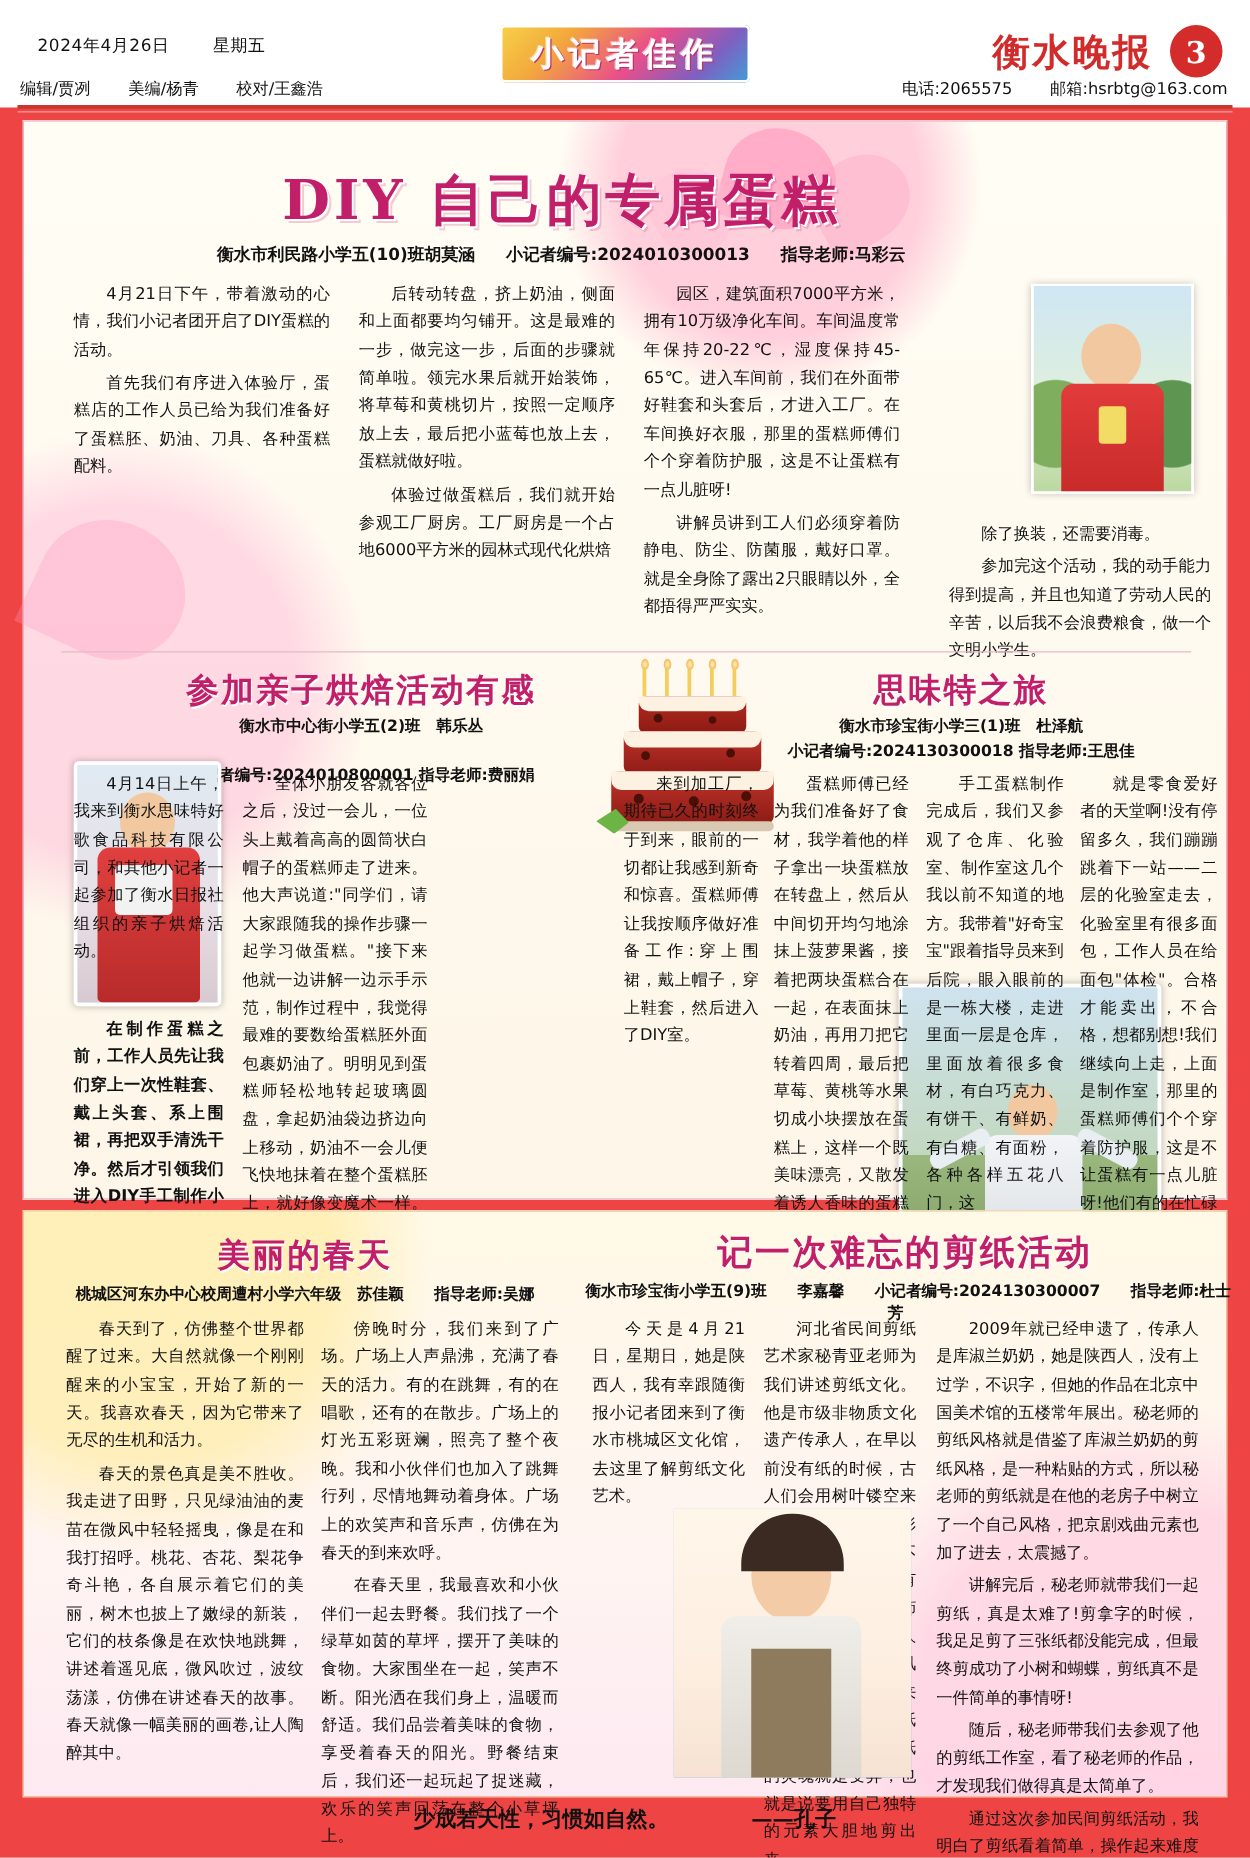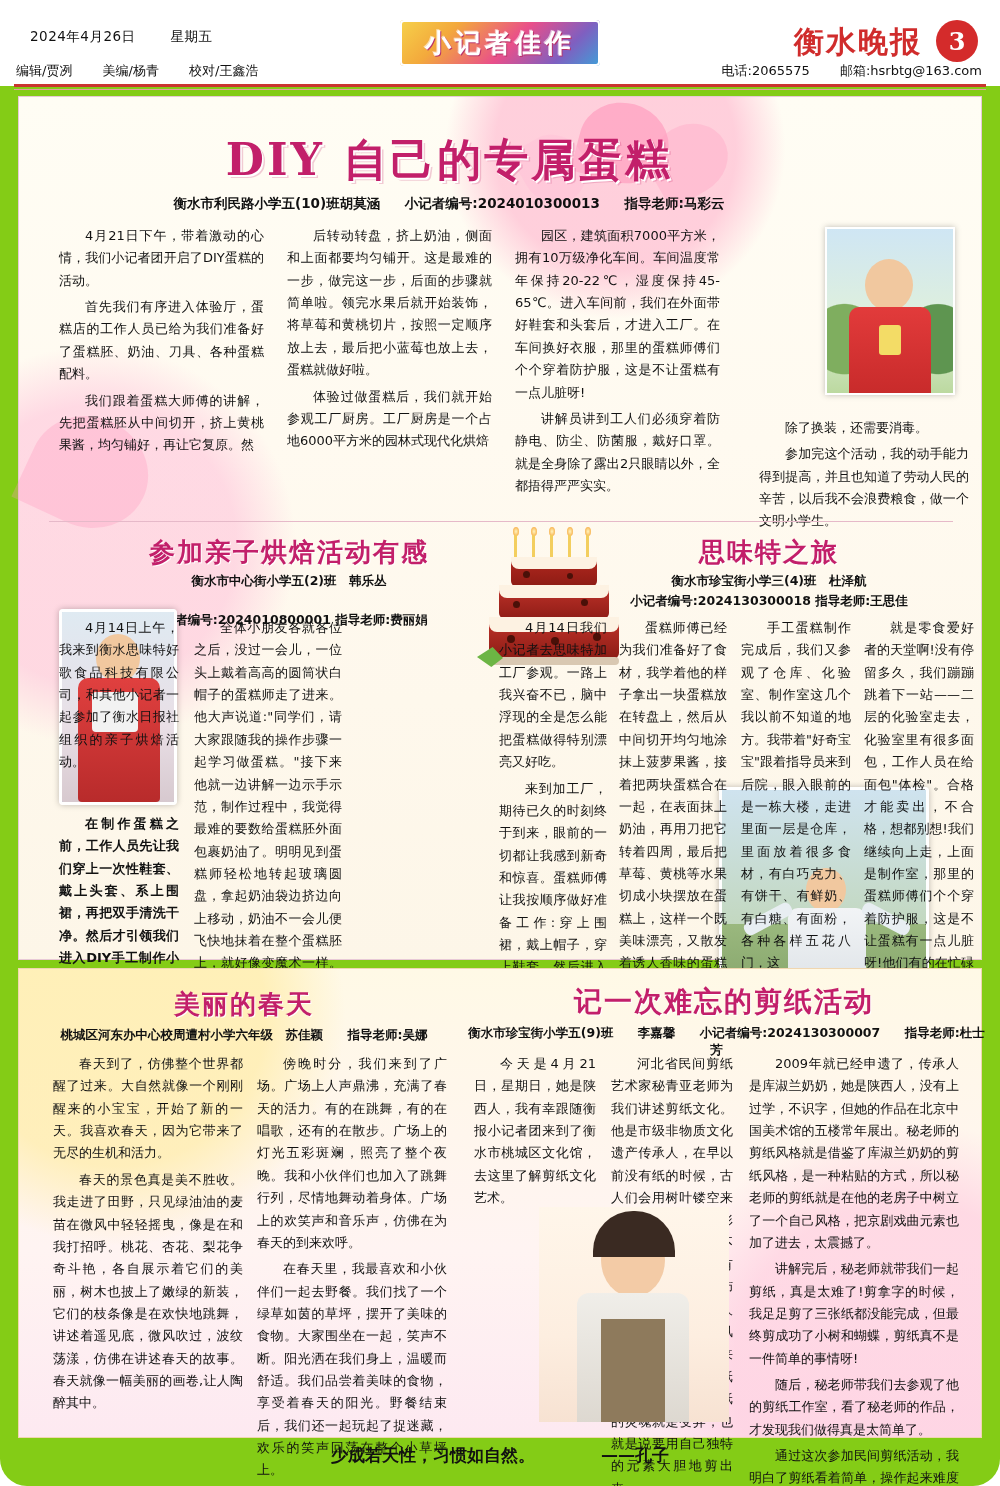--- a/index.html
+++ b/index.html
@@ -4,21 +4,21 @@
 <style>
   * { box-sizing: border-box; }
   html, body { margin:0; padding:0; }
   body {
     width:1000px; height:1486px;
     font-family:"DejaVu Sans","Liberation Sans",sans-serif;
     background:#ffffff;
     position:relative;
     overflow:hidden;
   }
-  .page { width:1000px; height:1486px; position:relative; background:#84cc16;border-radius:27px; }
+  .page { width:1000px; height:1486px; position:relative; background:#ef4444; }
 
   
   .masthead { position:absolute; left:0; top:0; width:1000px; height:86px; background:#fff; }
   .mh-date { position:absolute; left:30px; top:28px; font-size:13.5px; color:#111; letter-spacing:.5px; }
   .mh-date .wd { margin-left:30px; }
   .mh-credits { position:absolute; left:16px; top:62px; font-size:13px; color:#111; }
   .mh-credits span { margin-right:26px; }
   .mh-contact { position:absolute; right:18px; top:62px; font-size:13px; color:#111; }
   .mh-contact span { margin-left:26px; }
 
@@ -230,21 +230,20 @@
         <div class="tree" style="right:-8%;left:auto;background:radial-gradient(circle at 50% 45%,#5e9550 0 58%,rgba(0,0,0,0) 60%);"></div>
         <div class="kid-head" style="left:38px;top:30px;width:48px;height:52px;"></div>
         <div class="kid-body" style="left:22px;top:78px;width:82px;height:90px;background:linear-gradient(#e23b3b,#c72a2a);"></div>
         <div style="position:absolute;left:52px;top:96px;width:22px;height:30px;background:#f3dc66;border-radius:3px;"></div>
       </div>
     </div>
 
     <div class="col diy-c1">
       <p>4月21日下午，带着激动的心情，我们小记者团开启了DIY蛋糕的活动。</p>
       <p>首先我们有序进入体验厅，蛋糕店的工作人员已给为我们准备好了蛋糕胚、奶油、刀具、各种蛋糕配料。</p>
-      <p>我们跟着蛋糕大师傅的讲解，先把蛋糕胚从中间切开，挤上黄桃果酱，均匀铺好，再让它复原。然</p>
     </div>
     <div class="col diy-c2">
       <p>后转动转盘，挤上奶油，侧面和上面都要均匀铺开。这是最难的一步，做完这一步，后面的步骤就简单啦。领完水果后就开始装饰，将草莓和黄桃切片，按照一定顺序放上去，最后把小蓝莓也放上去，蛋糕就做好啦。</p>
       <p>体验过做蛋糕后，我们就开始参观工厂厨房。工厂厨房是一个占地6000平方米的园林式现代化烘焙</p>
     </div>
     <div class="col diy-c3">
       <p>园区，建筑面积7000平方米，拥有10万级净化车间。车间温度常年保持20-22℃，湿度保持45-65℃。进入车间前，我们在外面带好鞋套和头套后，才进入工厂。在车间换好衣服，那里的蛋糕师傅们个个穿着防护服，这是不让蛋糕有一点儿脏呀!</p>
       <p>讲解员讲到工人们必须穿着防静电、防尘、防菌服，戴好口罩。就是全身除了露出2只眼睛以外，全都捂得严严实实。</p>
     </div>
     <div class="col diy-c4">
@@ -283,21 +282,21 @@
     </div>
 
     <div class="head-mid mid-left-head">参加亲子烘焙活动有感</div>
     <div class="byline-mid mid-left-by1">衡水市中心街小学五(2)班　韩乐丛</div>
     <div class="byline-mid mid-left-by2">
       <span>小记者编号:2024010800001</span>
       <span>指导老师:费丽娟</span>
     </div>
 
     <div class="head-mid mid-right-head">思味特之旅</div>
-    <div class="byline-mid mid-right-by1">衡水市珍宝街小学三(4)班　杜泽航</div>
+    <div class="byline-mid mid-right-by1">衡水市珍宝街小学三(1)班　杜泽航</div>
     <div class="byline-mid mid-right-by2">
       <span>小记者编号:2024130300018</span>
       <span>指导老师:王思佳</span>
     </div>
 
     <div class="photo photo-hanlecong">
       <div class="ph-inner">
         <div class="sky" style="background:linear-gradient(#dfeaf2 0%,#e9dfe6 60%,#d7c9cf 100%);"></div>
         <div class="kid-head" style="left:34px;top:22px;width:44px;height:48px;"></div>
         <div class="kid-body" style="left:16px;top:66px;width:82px;height:124px;background:linear-gradient(#e0403f,#b82b2b);"></div>
@@ -320,21 +319,20 @@
       <p>4月14日上午，我来到衡水思味特好歌食品科技有限公司，和其他小记者一起参加了衡水日报社组织的亲子烘焙活动。</p>
     </div>
     <div class="col mid-c1b">
       <p class="bold-run">在制作蛋糕之前，工作人员先让我们穿上一次性鞋套、戴上头套、系上围裙，再把双手清洗干净。然后才引领我们进入DIY手工制作小蛋糕的活动场所。这里摆着几条长长的桌子，每个桌子上都整整齐齐地摆放着水果刀、长刀、毛巾、圆形的可以转动的玻璃圆盘等制作蛋糕的用具，还有奶油、干草莓碎屑、鲜草莓和黄桃以及用包装纸包着的蛋糕胚等制作水果小蛋糕的原料。这些东西怎么用?有什么用?让我们可制作小蛋糕真是充满了好奇和期待!</p>
     </div>
     <div class="col mid-c2">
       <p>全体小朋友各就各位之后，没过一会儿，一位头上戴着高高的圆筒状白帽子的蛋糕师走了进来。他大声说道:"同学们，请大家跟随我的操作步骤一起学习做蛋糕。"接下来他就一边讲解一边示手示范，制作过程中，我觉得最难的要数给蛋糕胚外面包裹奶油了。明明见到蛋糕师轻松地转起玻璃圆盘，拿起奶油袋边挤边向上移动，奶油不一会儿便飞快地抹着在整个蛋糕胚上，就好像变魔术一样。但轮到我就完全两样了。我一会转动玻璃圆盘一会儿又往蛋糕胚上涂抹地想奶油，等弄完一看，蛋糕胚上有的地方没有奶油，有的地方奶油太厚，整体看上去奶油一条一条不连续地抹在蛋糕胚上，难看极了!想学老师用长刀刮平奶油吧，又怎么也掌握不好刀的角度，差点把蛋糕胚弄坏。幸亏蛋糕师亲自下场，才挽救了我的小蛋糕!</p>
     </div>
 
     <div class="col mid-c4">
-      <p>4月14日我们小记者去思味特加工厂参观。一路上我兴奋不已，脑中浮现的全是怎么能把蛋糕做得特别漂亮又好吃。</p>
       <p>来到加工厂，期待已久的时刻终于到来，眼前的一切都让我感到新奇和惊喜。蛋糕师傅让我按顺序做好准备工作:穿上围裙，戴上帽子，穿上鞋套，然后进入了DIY室。</p>
     </div>
     <div class="col mid-c5">
       <p>蛋糕师傅已经为我们准备好了食材，我学着他的样子拿出一块蛋糕放在转盘上，然后从中间切开均匀地涂抹上菠萝果酱，接着把两块蛋糕合在一起，在表面抹上奶油，再用刀把它转着四周，最后把草莓、黄桃等水果切成小块摆放在蛋糕上，这样一个既美味漂亮，又散发着诱人香味的蛋糕就做好了。</p>
     </div>
     <div class="col mid-c6">
       <p>手工蛋糕制作完成后，我们又参观了仓库、化验室、制作室这几个我以前不知道的地方。我带着"好奇宝宝"跟着指导员来到后院，眼入眼前的是一栋大楼，走进里面一层是仓库，里面放着很多食材，有白巧克力、有饼干、有鲜奶、有白糖、有面粉，各种各样五花八门，这</p>
     </div>
     <div class="col mid-c7">
       <p>就是零食爱好者的天堂啊!没有停留多久，我们蹦蹦跳着下一站——二层的化验室走去，化验室里有很多面包，工作人员在给面包"体检"。合格才能卖出，不合格，想都别想!我们继续向上走，上面是制作室，那里的蛋糕师傅们个个穿着防护服，这是不让蛋糕有一点儿脏呀!他们有的在忙碌的用机器和面，有的在全神贯注地观察着烤箱里面包的变化，有的在用奶油小心翼翼地给蛋糕做着各种装饰，就这样一个个精美的蛋糕从制作室里诞生了。</p>

